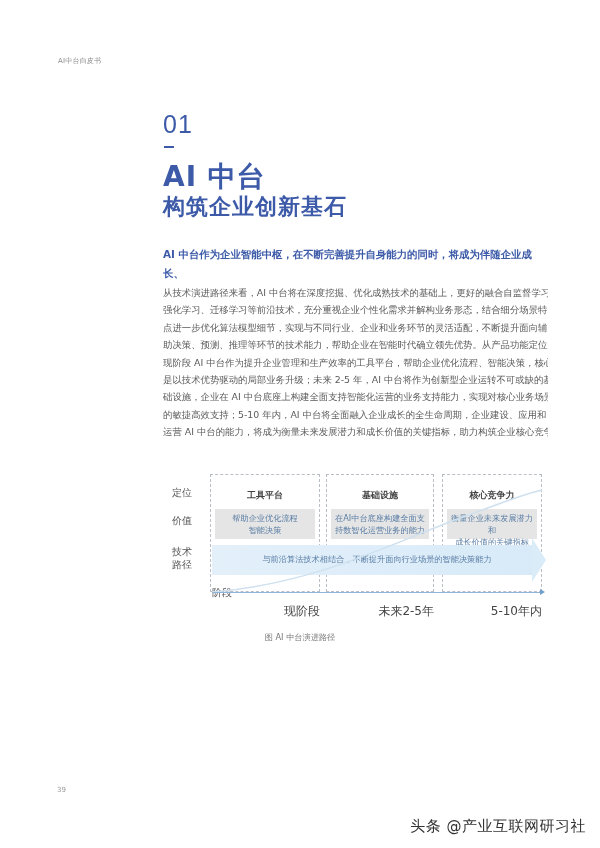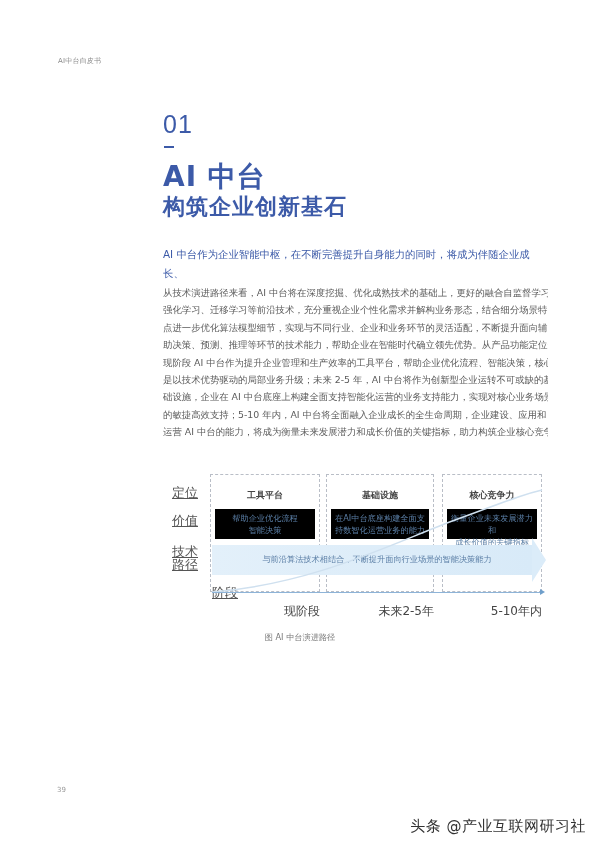--- a/index.html
+++ b/index.html
@@ -6,30 +6,30 @@
     html, body { width: 600px; height: 848px; background: #ffffff; overflow: hidden; }
     body { position: relative; font-family: "DejaVu Sans", "Liberation Sans", sans-serif; color: #555; }
 
     .running-header { position: absolute; left: 58px; top: 56px; font-size: 7px; color: #8a8a8a; letter-spacing: 0.2px; }
 
     .chapter-num { position: absolute; left: 163px; top: 110px; font-family: "Liberation Sans", sans-serif; font-size: 25px; color: #3c5aa8; font-weight: normal; letter-spacing: 1px; }
     .chapter-dash { position: absolute; left: 164px; top: 146px; width: 10px; height: 2px; background: #3c5aa8; }
     .title-line1 { position: absolute; left: 163px; top: 158px; font-size: 28px; color: #3c5aa8; font-weight: bold; letter-spacing: 1px; }
     .title-line2 { position: absolute; left: 163px; top: 192px; font-size: 22px; color: #3c5aa8; font-weight: bold; letter-spacing: 1px; }
 
-    .lead { position: absolute; left: 163px; top: 245px; width: 385px; font-size: 10.4px; line-height: 19px; color: #3c5aa8; font-weight: normal; }
+    .lead { position: absolute; left: 163px; top: 245px; width: 385px; font-size: 10.4px; line-height: 19px; color: #3c5aa8; font-weight: bold; }
     .body-text { position: absolute; left: 163px; top: 284px; width: 385px; font-size: 9.4px; line-height: 17.4px; color: #5a5a5a; text-align: justify; }
     .body-text span { display: block; white-space: nowrap; overflow: hidden; }
 
     
     .diagram { position: absolute; left: 165px; top: 472px; width: 385px; height: 150px; }
-    .row-label { position: absolute; left: 7px; font-size: 13px; color: #555; line-height: 13px; text-decoration: underline; }
+    .row-label { position: absolute; left: 7px; font-size: 10px; color: #555; line-height: 13px; }
     .col-box { position: absolute; top: 2px; height: 118px; border: 1px dashed #b9bec7; }
     .col-title { position: absolute; top: 14px; width: 100%; text-align: center; font-size: 9px; font-weight: bold; color: #444; }
-    .value-box { position: absolute; top: 34px; left: 4px; right: 4px; height: 30px; background: #000000; font-size: 8.2px; line-height: 12px; color: #5a7ea5; text-align: center; padding-top: 3px; }
+    .value-box { position: absolute; top: 34px; left: 4px; right: 4px; height: 30px; background: #e5e5e5; font-size: 8.2px; line-height: 12px; color: #5a7ea5; text-align: center; padding-top: 3px; }
     .arrow-band { position: absolute; left: 47px; top: 73px; width: 320px; height: 30px; background: linear-gradient(90deg, #e3f0fa 0%, #d8eaf8 100%); }
     .arrow-head { position: absolute; left: 367px; top: 66px; width: 0; height: 0; border-top: 22px solid transparent; border-bottom: 22px solid transparent; border-left: 14px solid #dbecf9; }
     .arrow-text { position: absolute; left: 47px; top: 82px; width: 330px; text-align: center; font-size: 8.2px; color: #5a7ea5; }
     .axis-line { position: absolute; left: 47px; top: 120px; width: 330px; height: 1px; background: #8eb4d8; }
     .axis-tip { position: absolute; left: 375px; top: 117px; width: 0; height: 0; border-top: 3px solid transparent; border-bottom: 3px solid transparent; border-left: 5px solid #6f9fcb; }
     .stage-label { position: absolute; top: 131px; font-size: 12px; color: #444; font-weight: normal; text-align: right; }
     .curve { position: absolute; left: 0; top: 0; }
 
     .caption { position: absolute; left: 0; width: 600px; top: 632px; text-align: center; font-size: 8.2px; color: #777; }
     .page-number { position: absolute; left: 57px; top: 786px; font-size: 7px; color: #999; }

